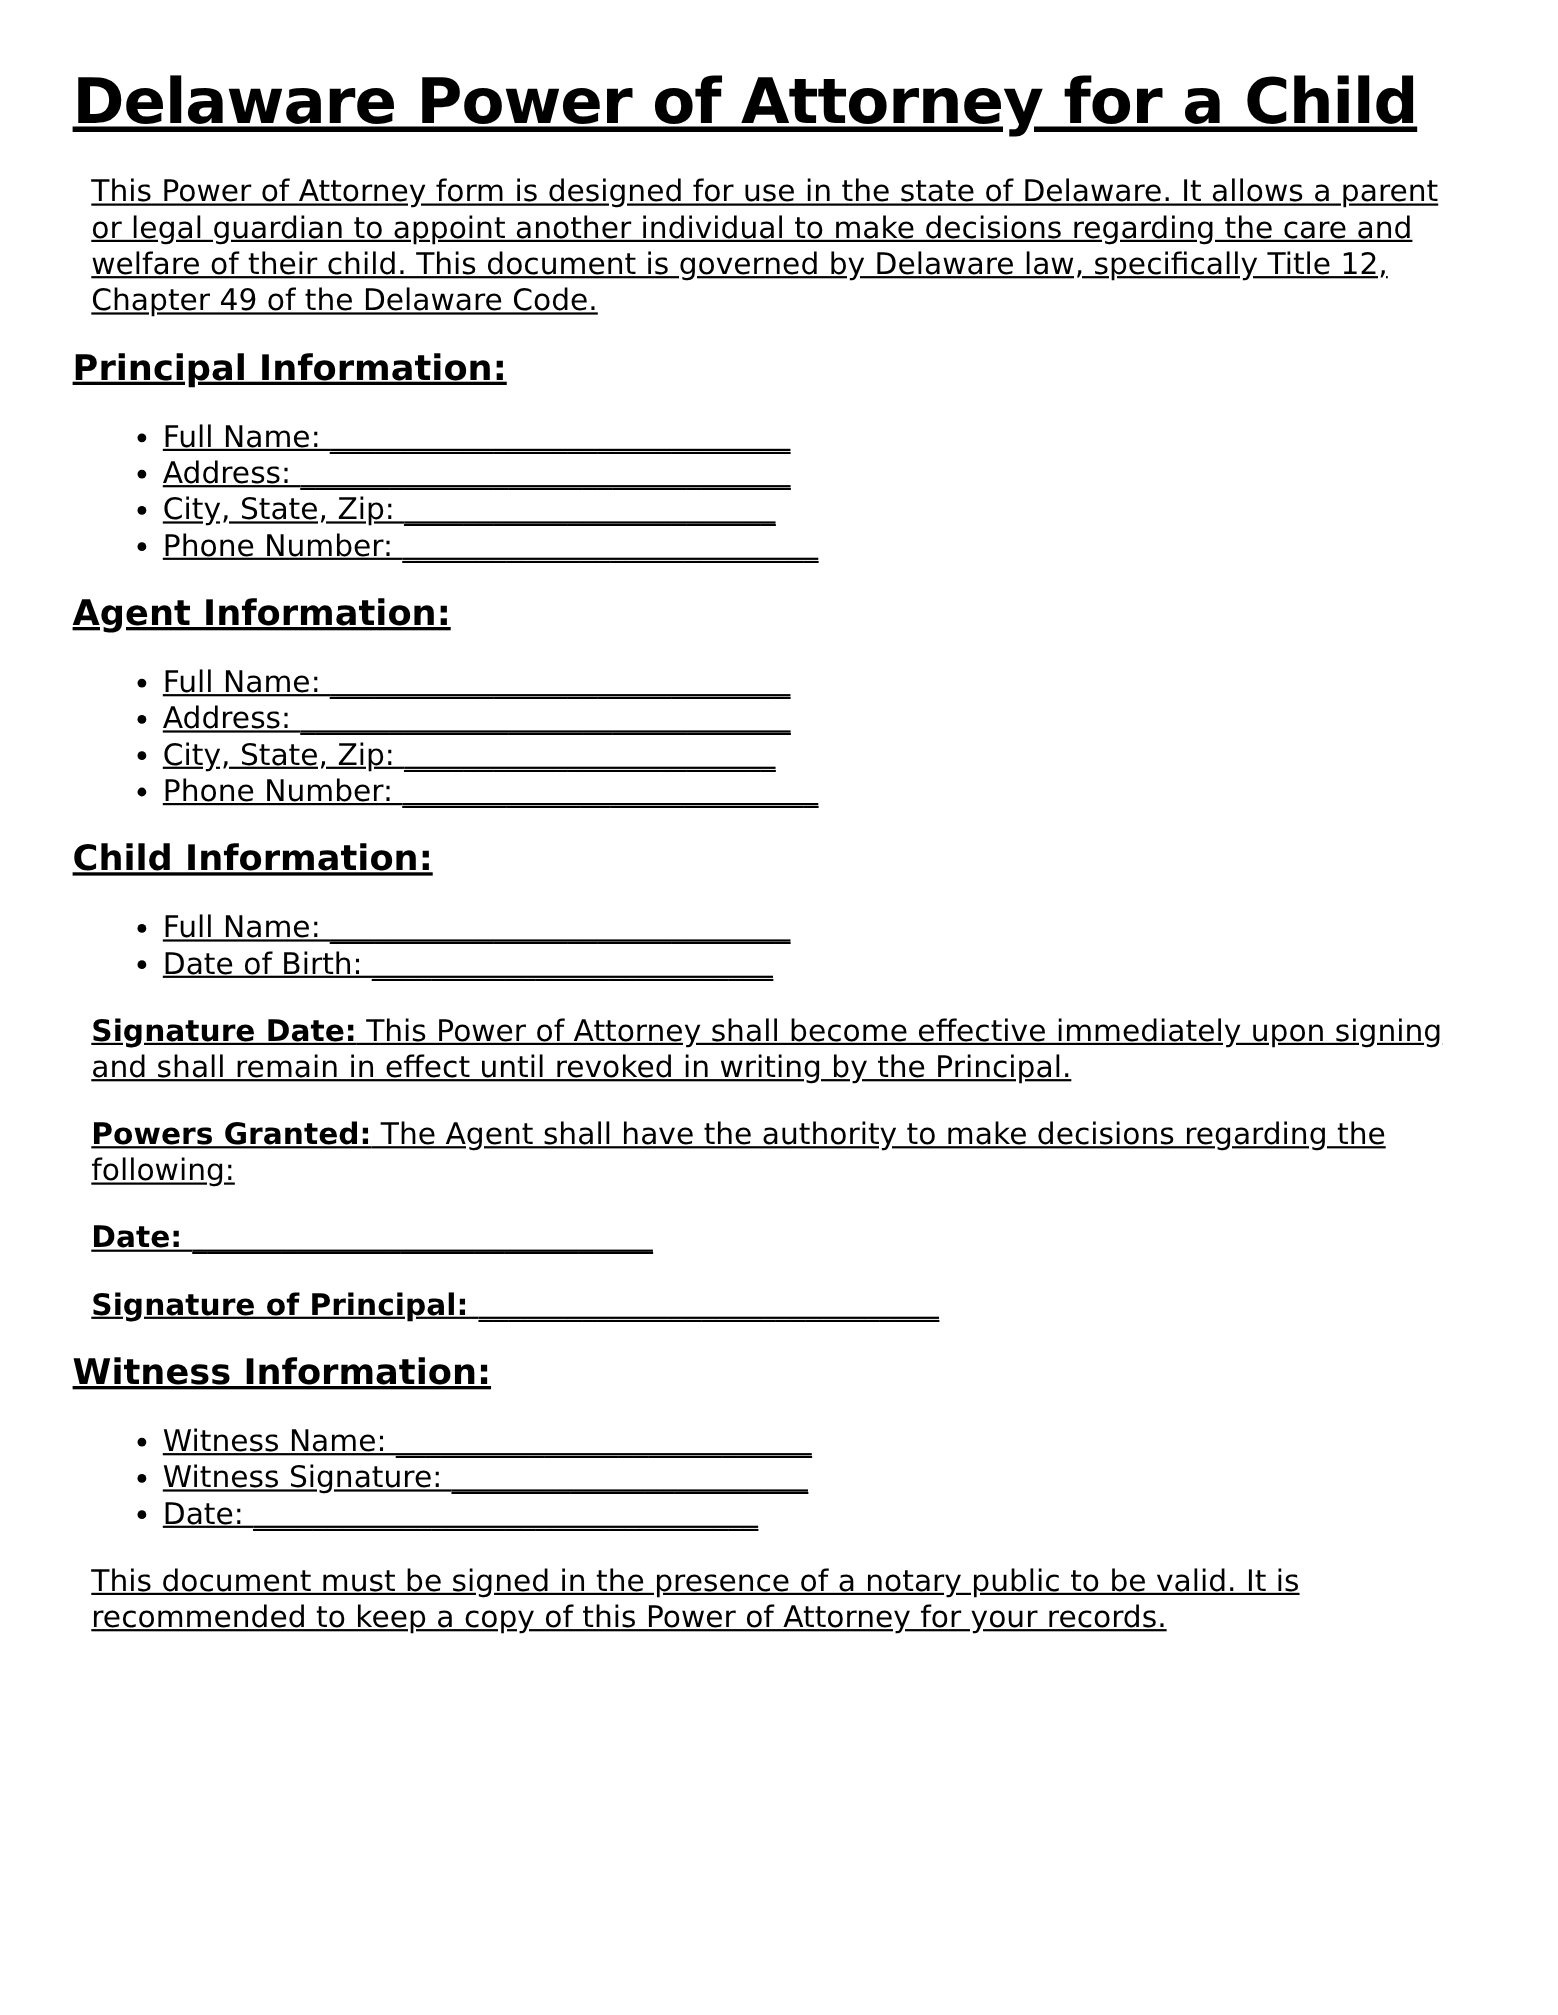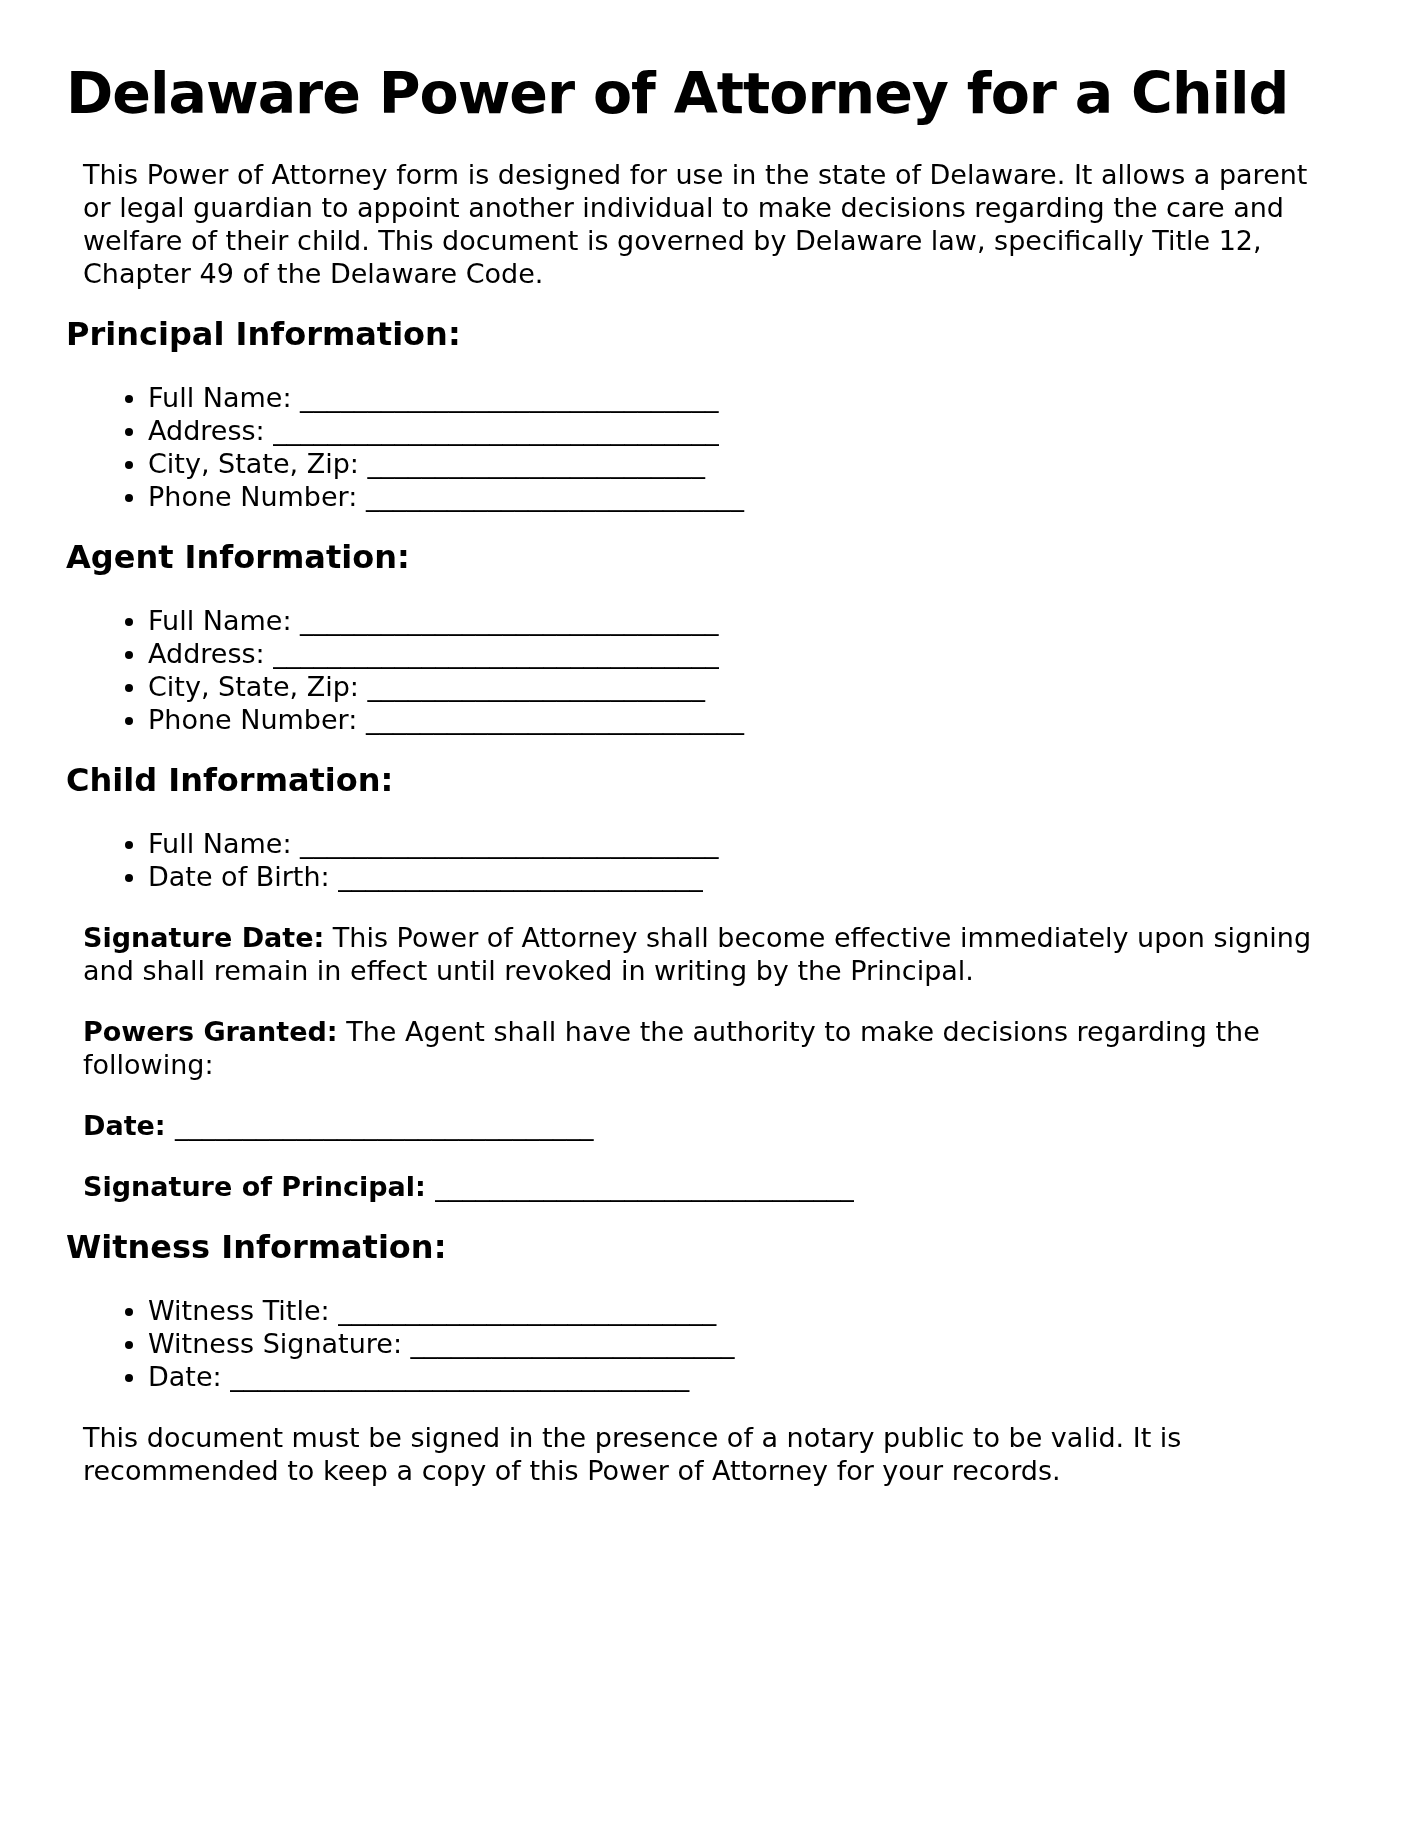--- a/index.html
+++ b/index.html
@@ -9,20 +9,21 @@
     background: #ffffff;
     color: #000000;
     font-family: "DejaVu Sans", sans-serif;
   }
   .page {
     width: 1416px;
     height: 1832px;
     padding: 0 66px;
     overflow: hidden;
     position: relative;
+    text-decoration: underline;
   }
   .doc-title {
     padding-top: 62px;
     font-size: 57px;
     font-weight: bold;
     letter-spacing: -1px;
     line-height: 1.12;
     white-space: nowrap;
   }
   .para {
@@ -105,21 +106,21 @@
   <p class="para"><strong class="inline-label">Powers Granted:</strong><span> The Agent shall have the authority to make decisions regarding the
 following:</span></p>
 
 
   <p class="para"><strong class="inline-label">Date: </strong><span class="blank">_______________________________</span></p>
 
   <p class="para"><strong class="inline-label">Signature of Principal: </strong><span class="blank">_______________________________</span></p>
 
   <h2 class="section-heading">Witness Information:</h2>
   <ul class="field-list">
-    <li><span>Witness Title: </span><span class="blank">____________________________</span></li>
+    <li><span>Witness Name: </span><span class="blank">____________________________</span></li>
     <li><span>Witness Signature: </span><span class="blank">________________________</span></li>
     <li><span>Date: </span><span class="blank">__________________________________</span></li>
   </ul>
 
   <p class="para para-closing">This document must be signed in the presence of a notary public to be valid. It is
 recommended to keep a copy of this Power of Attorney for your records.</p>
 
 
 </div>
 

